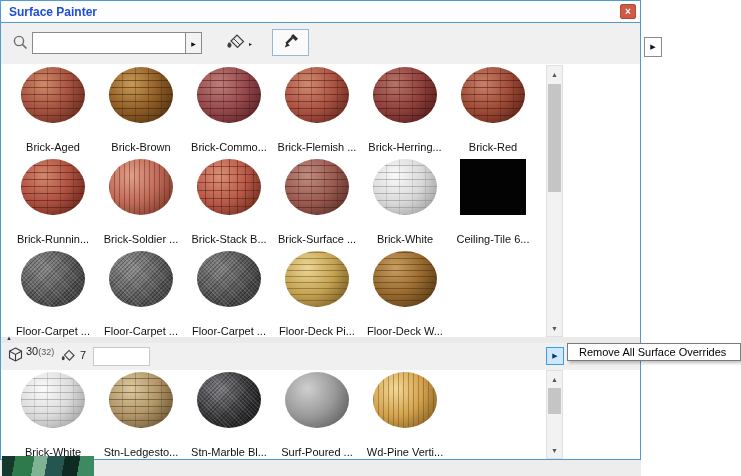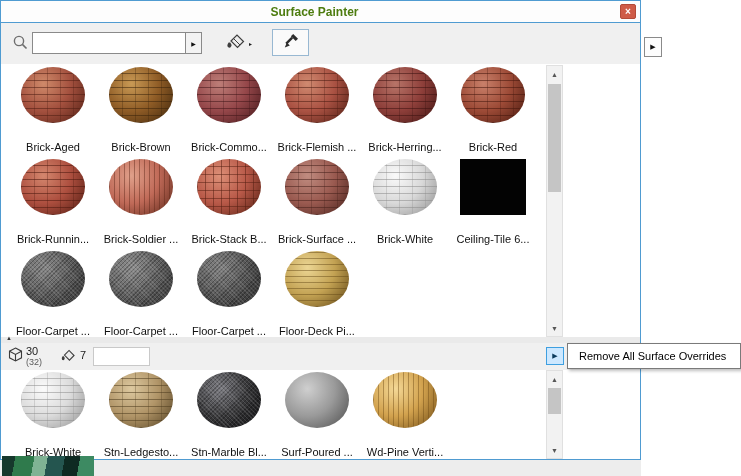--- a/index.html
+++ b/index.html
@@ -9,21 +9,21 @@
   
   .bg-strip { position:absolute; left:0; top:460px; width:641px; height:16px; background:#ededed; z-index:0; }
   .bg-fragment { position:absolute; left:2px; top:456px; width:92px; height:20px; z-index:2;
     background:linear-gradient(100deg,#16382c 0 14%, #2f7a4c 14% 34%, #7fb394 34% 48%, #24554f 48% 66%, #0e2a22 66% 82%, #3d8a62 82% 100%); }
 
   .palette { position:absolute; left:0; top:0; width:641px; height:460px; background:#ffffff;
              border:1px solid #4f9bd1; z-index:1; }
 
   .titlebar { position:absolute; left:0; top:0; width:639px; height:22px; background:#fdfdfd;
               border-bottom:1px solid #4f9bd1; display:flex; align-items:center; padding:0 4px 0 8px; }
-  .title { flex:1; font-size:12px; font-weight:bold; color:#4d7c0f;text-align:center; }
+  .title { flex:1; font-size:12px; font-weight:bold; color:#1d4ed8; }
   .close-btn { width:16px; height:15px; background:#cf5b47; border:1px solid #b34a38; border-radius:2px;
                color:#fff; font-size:10px; font-weight:bold; line-height:13px; text-align:center; cursor:default; }
 
   .toolbar { position:absolute; left:0; top:22px; width:639px; height:41px; background:#f0f0f0; }
   .search-icon { position:absolute; left:11px; top:11px; }
   .search-input { position:absolute; left:31px; top:9px; width:154px; height:22px; border:1px solid #8a8a8a;
                   background:#fff; font-size:11px; padding:0 4px; outline:none; font-family:"Liberation Sans", sans-serif; }
   .search-dd { position:absolute; left:184px; top:9px; width:17px; height:22px; border:1px solid #8a8a8a;
                background:#f3f3f3; font-size:6px; color:#111; display:flex; align-items:center; justify-content:center; }
   .bucket-btn { position:absolute; left:214px; top:7px; width:46px; height:26px; display:flex;
@@ -49,35 +49,35 @@
   .sb-bottom { bottom:0; }
   .sb-thumb { position:absolute; left:1px; width:13px; background:#c5c5c5; }
   .vs1 .sb-thumb { top:18px; height:108px; }
   .vs2 .sb-thumb { top:17px; height:26px; }
 
   .splitter { position:absolute; left:0; top:336px; width:639px; height:6px; background:#eaeaea; }
   .split-grip { position:absolute; left:5px; top:-2px; font-size:6px; color:#333; }
 
   .statusbar { position:absolute; left:0; top:342px; width:639px; height:27px; background:#f0f0f0; }
   .cube-icon { position:absolute; left:7px; top:4px; }
-  .count-block { position:absolute; left:25px; top:3px; display:flex; flex-direction:column; line-height:10px; }
+  .count-block { position:absolute; left:25px; top:3px; display:flex; flex-direction:row; line-height:10px; }
   .count-main { font-size:11px; color:#1c1c1c; }
   .count-sub { font-size:9px; color:#5a5a5a; margin-top:1px; }
   .bucket-small { position:absolute; left:58px; top:5px; }
   .ov-count { position:absolute; left:79px; top:6px; font-size:11px; color:#1c1c1c; }
   .status-field { position:absolute; left:92px; top:4px; width:57px; height:19px; background:#fff; border:1px solid #c9c9c9; }
   .flyout-btn { position:absolute; left:545px; top:4px; width:18px; height:18px; font-size:7px; color:#0a3a5c;
                 display:flex; align-items:center; justify-content:center;
                 background:#cde8ff; border:1px solid #3e9fe0; }
 
   .outside-flyout { position:absolute; left:644px; top:37px; width:18px; height:20px; z-index:3;
                     background:#fdfdfd; border:1px solid #8a8a8a; font-size:7px; color:#111;
                     display:flex; align-items:center; justify-content:center; }
 
-  .menu { position:absolute; left:567px; top:343px; width:174px; height:26px; z-index:10;
+  .menu { position:absolute; left:567px; top:343px; width:174px; height:18px; z-index:10;
           background:#ffffff; border:1px solid #7a7a7a; box-shadow:2px 2px 3px rgba(0,0,0,0.25);
           display:flex; align-items:center; }
   .menu-item { font-size:11px; color:#000; padding-left:11px; white-space:nowrap; }
 </style>
 </head>
 <body>
 
 <div class="bg-strip"></div>
 <div class="bg-fragment"></div>
 
@@ -178,20 +178,24 @@
         <div class="cell-label">Floor-Carpet ...</div>
       </div>
       <div class="cell">
         <div class="thumb" style="background-image: repeating-linear-gradient(45deg, rgba(255, 255, 255, 0.12) 0px, rgba(255, 255, 255, 0.12) 1px, rgba(0, 0, 0, 0) 1px, rgba(0, 0, 0, 0) 3px), repeating-linear-gradient(-45deg, rgba(0, 0, 0, 0.28) 0px, rgba(0, 0, 0, 0.28) 1px, rgba(0, 0, 0, 0) 1px, rgba(0, 0, 0, 0) 3px), radial-gradient(circle at 35% 30%, rgb(133, 133, 133) 0%, rgb(87, 87, 87) 48%, rgb(35, 35, 35) 100%);"></div>
         <div class="cell-label">Floor-Carpet ...</div>
       </div>
       <div class="cell">
         <div class="thumb" style="background-image: repeating-linear-gradient(0deg, rgba(94, 67, 18, 0.45) 0px, rgba(94, 67, 18, 0.45) 1px, rgba(0, 0, 0, 0) 1px, rgba(0, 0, 0, 0) 6px), radial-gradient(circle at 35% 30%, rgb(236, 214, 148) 0%, rgb(195, 162, 83) 48%, rgb(94, 67, 18) 100%);"></div>
         <div class="cell-label">Floor-Deck Pi...</div>
       </div>
+      <div class="cell">
+        <div class="thumb" style="background-image: repeating-linear-gradient(0deg, rgba(64, 40, 12, 0.45) 0px, rgba(64, 40, 12, 0.45) 1px, rgba(0, 0, 0, 0) 1px, rgba(0, 0, 0, 0) 6px), radial-gradient(circle at 35% 30%, rgb(201, 158, 96) 0%, rgb(150, 104, 46) 48%, rgb(64, 40, 12) 100%);"></div>
+        <div class="cell-label">Floor-Deck W...</div>
+      </div>
     </div>
 
   <div class="vscroll vs1">
     <div class="sb-btn sb-top">▲</div>
     <div class="sb-thumb"></div>
     <div class="sb-btn sb-bottom">▼</div>
   </div>
 
   <div class="splitter">
     <span class="split-grip">▲</span>

